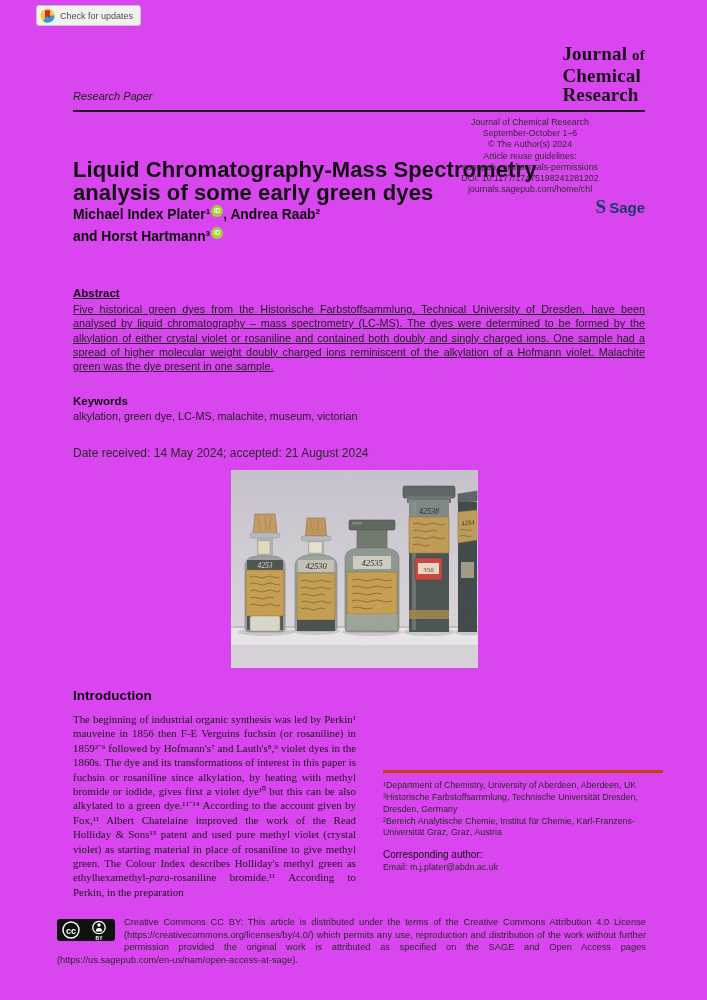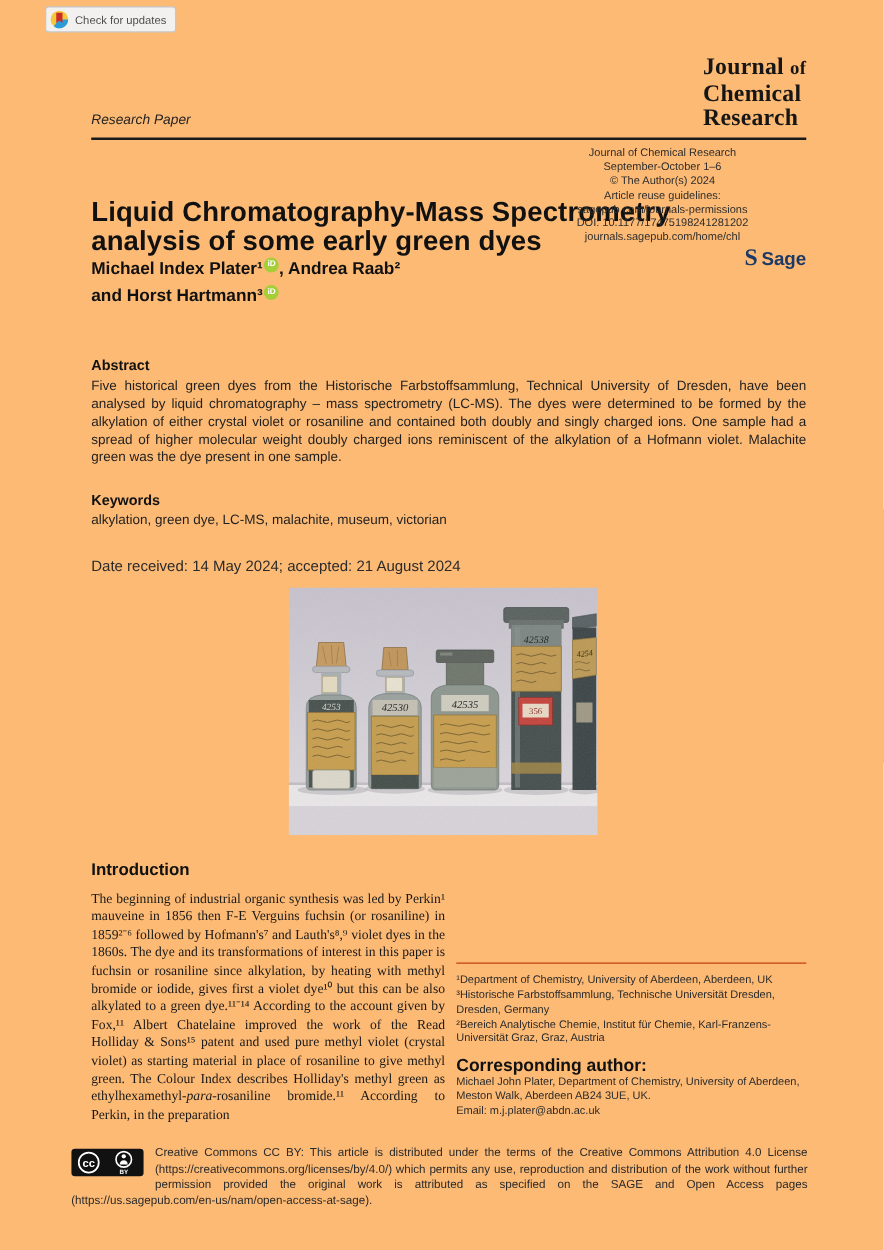--- a/index.html
+++ b/index.html
@@ -1,16 +1,16 @@
 <!DOCTYPE html>
 <html><head>
 <meta charset="utf-8">
 <style>
   html,body{margin:0;padding:0;background:#ffffff;}
-  #page{position:relative;width:707px;height:1000px;background:#fdba74;overflow:hidden;
+  #page{position:relative;width:707px;height:1000px;background:#d946ef;overflow:hidden;
         font-family:"Liberation Sans",sans-serif;color:#1c1c1c;}
 
   
   .check-badge{position:absolute;left:36px;top:5px;display:flex;align-items:center;gap:5px;
       background:#f2f1f0;border:1px solid #c6c6c6;border-radius:3px;padding:2px 7px 2px 3px;
       font-size:9px;color:#4d4d4d;cursor:pointer;}
   .check-badge svg{display:block;}
 
   
   .category{position:absolute;left:73px;top:90px;font-style:italic;font-size:11px;color:#222;}
@@ -27,41 +27,41 @@
   .sage{margin-top:4px;color:#1d3a66;font-weight:bold;font-size:15px;display:flex;
       justify-content:flex-end;align-items:baseline;gap:3px;}
   .sage .s-mark{font-family:"Liberation Serif",serif;font-size:19px;line-height:15px;}
 
   .authors{position:absolute;left:73px;top:204px;font-size:13.8px;font-weight:bold;
       line-height:21.5px;color:#111;}
   .orcid{display:inline-flex;align-items:center;justify-content:center;width:12px;height:12px;
       border-radius:50%;background:#a6ce39;color:#fff;font-size:6.5px;font-weight:bold;
       vertical-align:super;margin-left:1px;cursor:pointer;}
 
-  .abstract{position:absolute;left:73px;top:287px;width:572px;}
+  .abstract{position:absolute;left:73px;top:287px;width:572px;text-decoration:underline;}
   .sec-label{font-weight:bold;font-size:11.5px;margin-bottom:3px;color:#111;}
   .abstract p{margin:0;font-size:10.8px;line-height:14.3px;text-align:justify;color:#1f1f1f;}
 
   .keywords{position:absolute;left:73px;top:395px;width:572px;}
   .keywords p{margin:0;font-size:10.8px;color:#1f1f1f;}
   .dates{position:absolute;left:73px;top:446px;font-size:12px;color:#2a2a2a;}
 
   .figure{position:absolute;left:231px;top:470px;width:247px;height:198px;}
 
   .intro-left{position:absolute;left:73px;top:688px;width:283px;}
   .intro-left h2{margin:0 0 9px 0;font-size:13.5px;font-weight:bold;color:#111;}
   .body-serif{font-family:"Liberation Serif",serif;font-size:10.9px;line-height:14.4px;
       text-align:justify;color:#191919;margin:0;}
   .intro-right{position:absolute;left:365px;top:686px;width:280px;}
 
-  .footnotes{position:absolute;left:365px;top:770px;width:280px;border-top:1px solid #c2410c;
+  .footnotes{position:absolute;left:383px;top:770px;width:280px;border-top:3px solid #c2410c;
       padding-top:7px;font-size:8.8px;line-height:11.3px;color:#2b2b2b;}
   .footnotes .aff{margin:0 0 1px 0;}
   .corr{margin-top:11px;}
-  .corr .corr-head{font-weight:bold;font-size:14px;margin-bottom:1px;color:#111;}
+  .corr .corr-head{font-weight:normal;font-size:10px;margin-bottom:1px;color:#111;}
   .corr p{margin:0;font-size:8.8px;line-height:11.6px;}
 
   .license{position:absolute;left:57px;top:916px;width:589px;font-size:9.3px;line-height:12.7px;
       text-align:justify;color:#2a2a2a;}
   .cc-badge{float:left;width:58px;height:24px;margin:2px 9px 2px 0;}
 </style>
 </head>
 <body>
 
 <div id="page">
@@ -243,21 +243,20 @@
     <h2>Introduction</h2>
     <p class="body-serif"><span>The beginning of industrial organic synthesis was led by Perkin¹ mauveine in 1856 then F-E Verguins fuchsin (or rosaniline) in 1859²⁻⁶ followed by Hofmann's⁷ and Lauth's⁸,⁹ violet dyes in the 1860s. The dye and its transformations of interest in this paper is fuchsin or rosaniline since alkylation, by heating with methyl bromide or iodide, gives first a violet dye¹⁰ but this can be also alkylated to a green dye.¹¹⁻¹⁴ According to the account given by Fox,¹¹ Albert Chatelaine improved the work of the Read Holliday &amp; Sons¹⁵ patent and used pure methyl violet (crystal violet) as starting material in place of rosaniline to give methyl green. The Colour Index describes Holliday's methyl green as ethylhexamethyl-</span><em>para</em><span>-rosaniline bromide.¹¹ According to Perkin, in the preparation</span></p>
   </div>
 
   <div class="footnotes">
     <p class="aff">¹Department of Chemistry, University of Aberdeen, Aberdeen, UK</p>
     <p class="aff">³Historische Farbstoffsammlung, Technische Universität Dresden, Dresden, Germany</p>
     <p class="aff">²Bereich Analytische Chemie, Institut für Chemie, Karl-Franzens-Universität Graz, Graz, Austria</p>
     <div class="corr">
       <div class="corr-head">Corresponding author:</div>
-      <p>Michael John Plater, Department of Chemistry, University of Aberdeen, Meston Walk, Aberdeen AB24 3UE, UK.</p>
       <p>Email: m.j.plater@abdn.ac.uk</p>
     </div>
   </div>
 
   <div class="license">
     <svg class="cc-badge" viewBox="0 0 58 24">
       <rect x="0" y="1" width="58" height="22" rx="3" fill="#111"></rect>
       <circle cx="14" cy="12" r="8" fill="none" stroke="#fff" stroke-width="1.4"></circle>
       <text x="14" y="15.5" font-size="9" fill="#fff" text-anchor="middle" font-family="Liberation Sans, sans-serif" font-weight="bold">cc</text>
       <circle cx="42" cy="9.5" r="6.2" fill="none" stroke="#fff" stroke-width="1.3"></circle>

